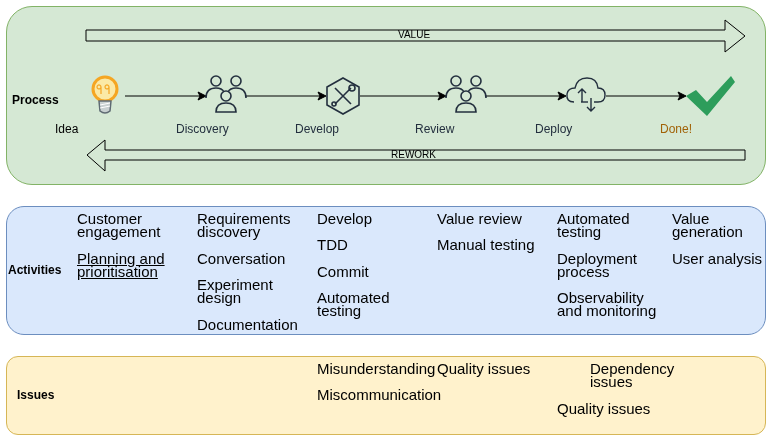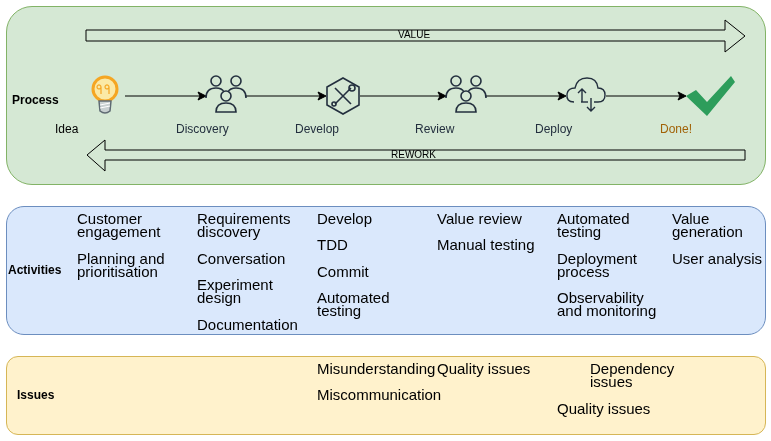--- a/index.html
+++ b/index.html
@@ -95,21 +95,21 @@
 
 <div class="stage-label" style="left:55px; top:122px; color:#000;">Idea</div>
 <div class="stage-label" style="left:176px; top:122px;">Discovery</div>
 <div class="stage-label" style="left:295px; top:122px;">Develop</div>
 <div class="stage-label" style="left:415px; top:122px;">Review</div>
 <div class="stage-label" style="left:535px; top:122px;">Deploy</div>
 <div class="stage-label" style="left:660px; top:122px; color:#a16207;">Done!</div>
 
 <div class="txt" style="left:77px; top:212px;">Customer
 engagement</div>
-<div class="txt" style="left:77px; top:252px;">Planning and
+<div class="txt" style="left:77px; top:252px;text-decoration:underline;">Planning and
 prioritisation</div>
 
 <div class="txt" style="left:197px; top:212px;">Requirements
 discovery</div>
 <div class="txt" style="left:197px; top:252px;">Conversation</div>
 <div class="txt" style="left:197px; top:278px;">Experiment
 design</div>
 <div class="txt" style="left:197px; top:318px;">Documentation</div>
 
 <div class="txt" style="left:317px; top:212px;">Develop</div>

